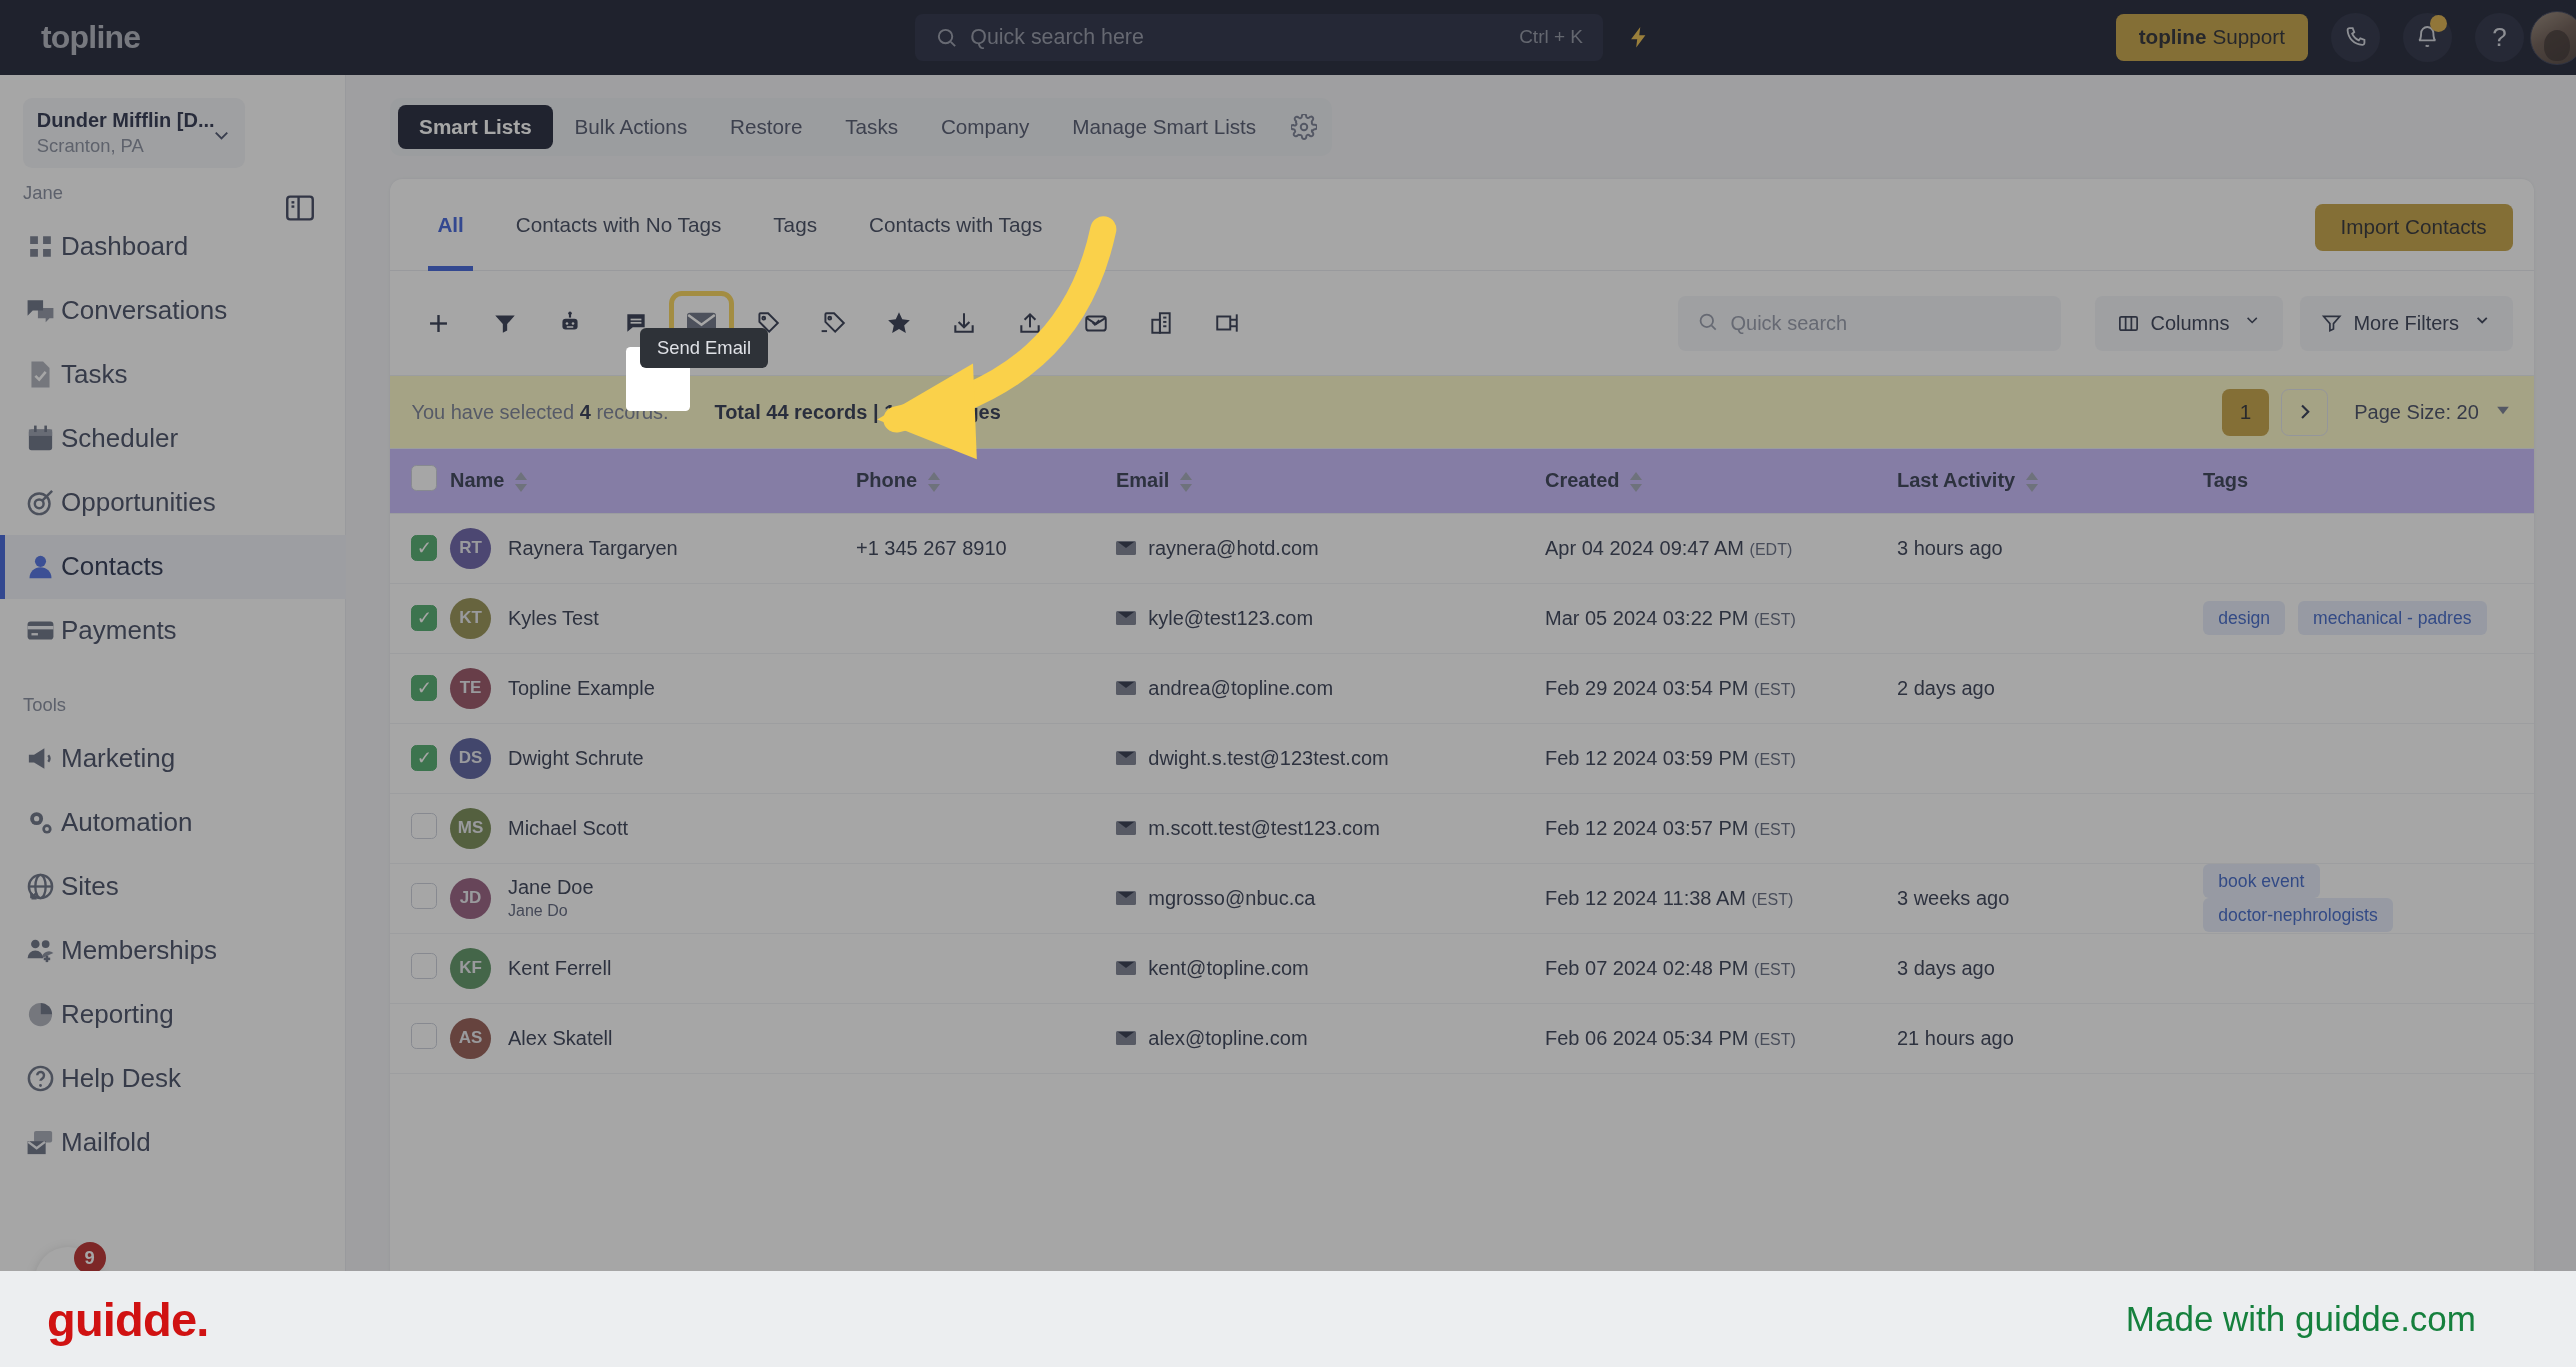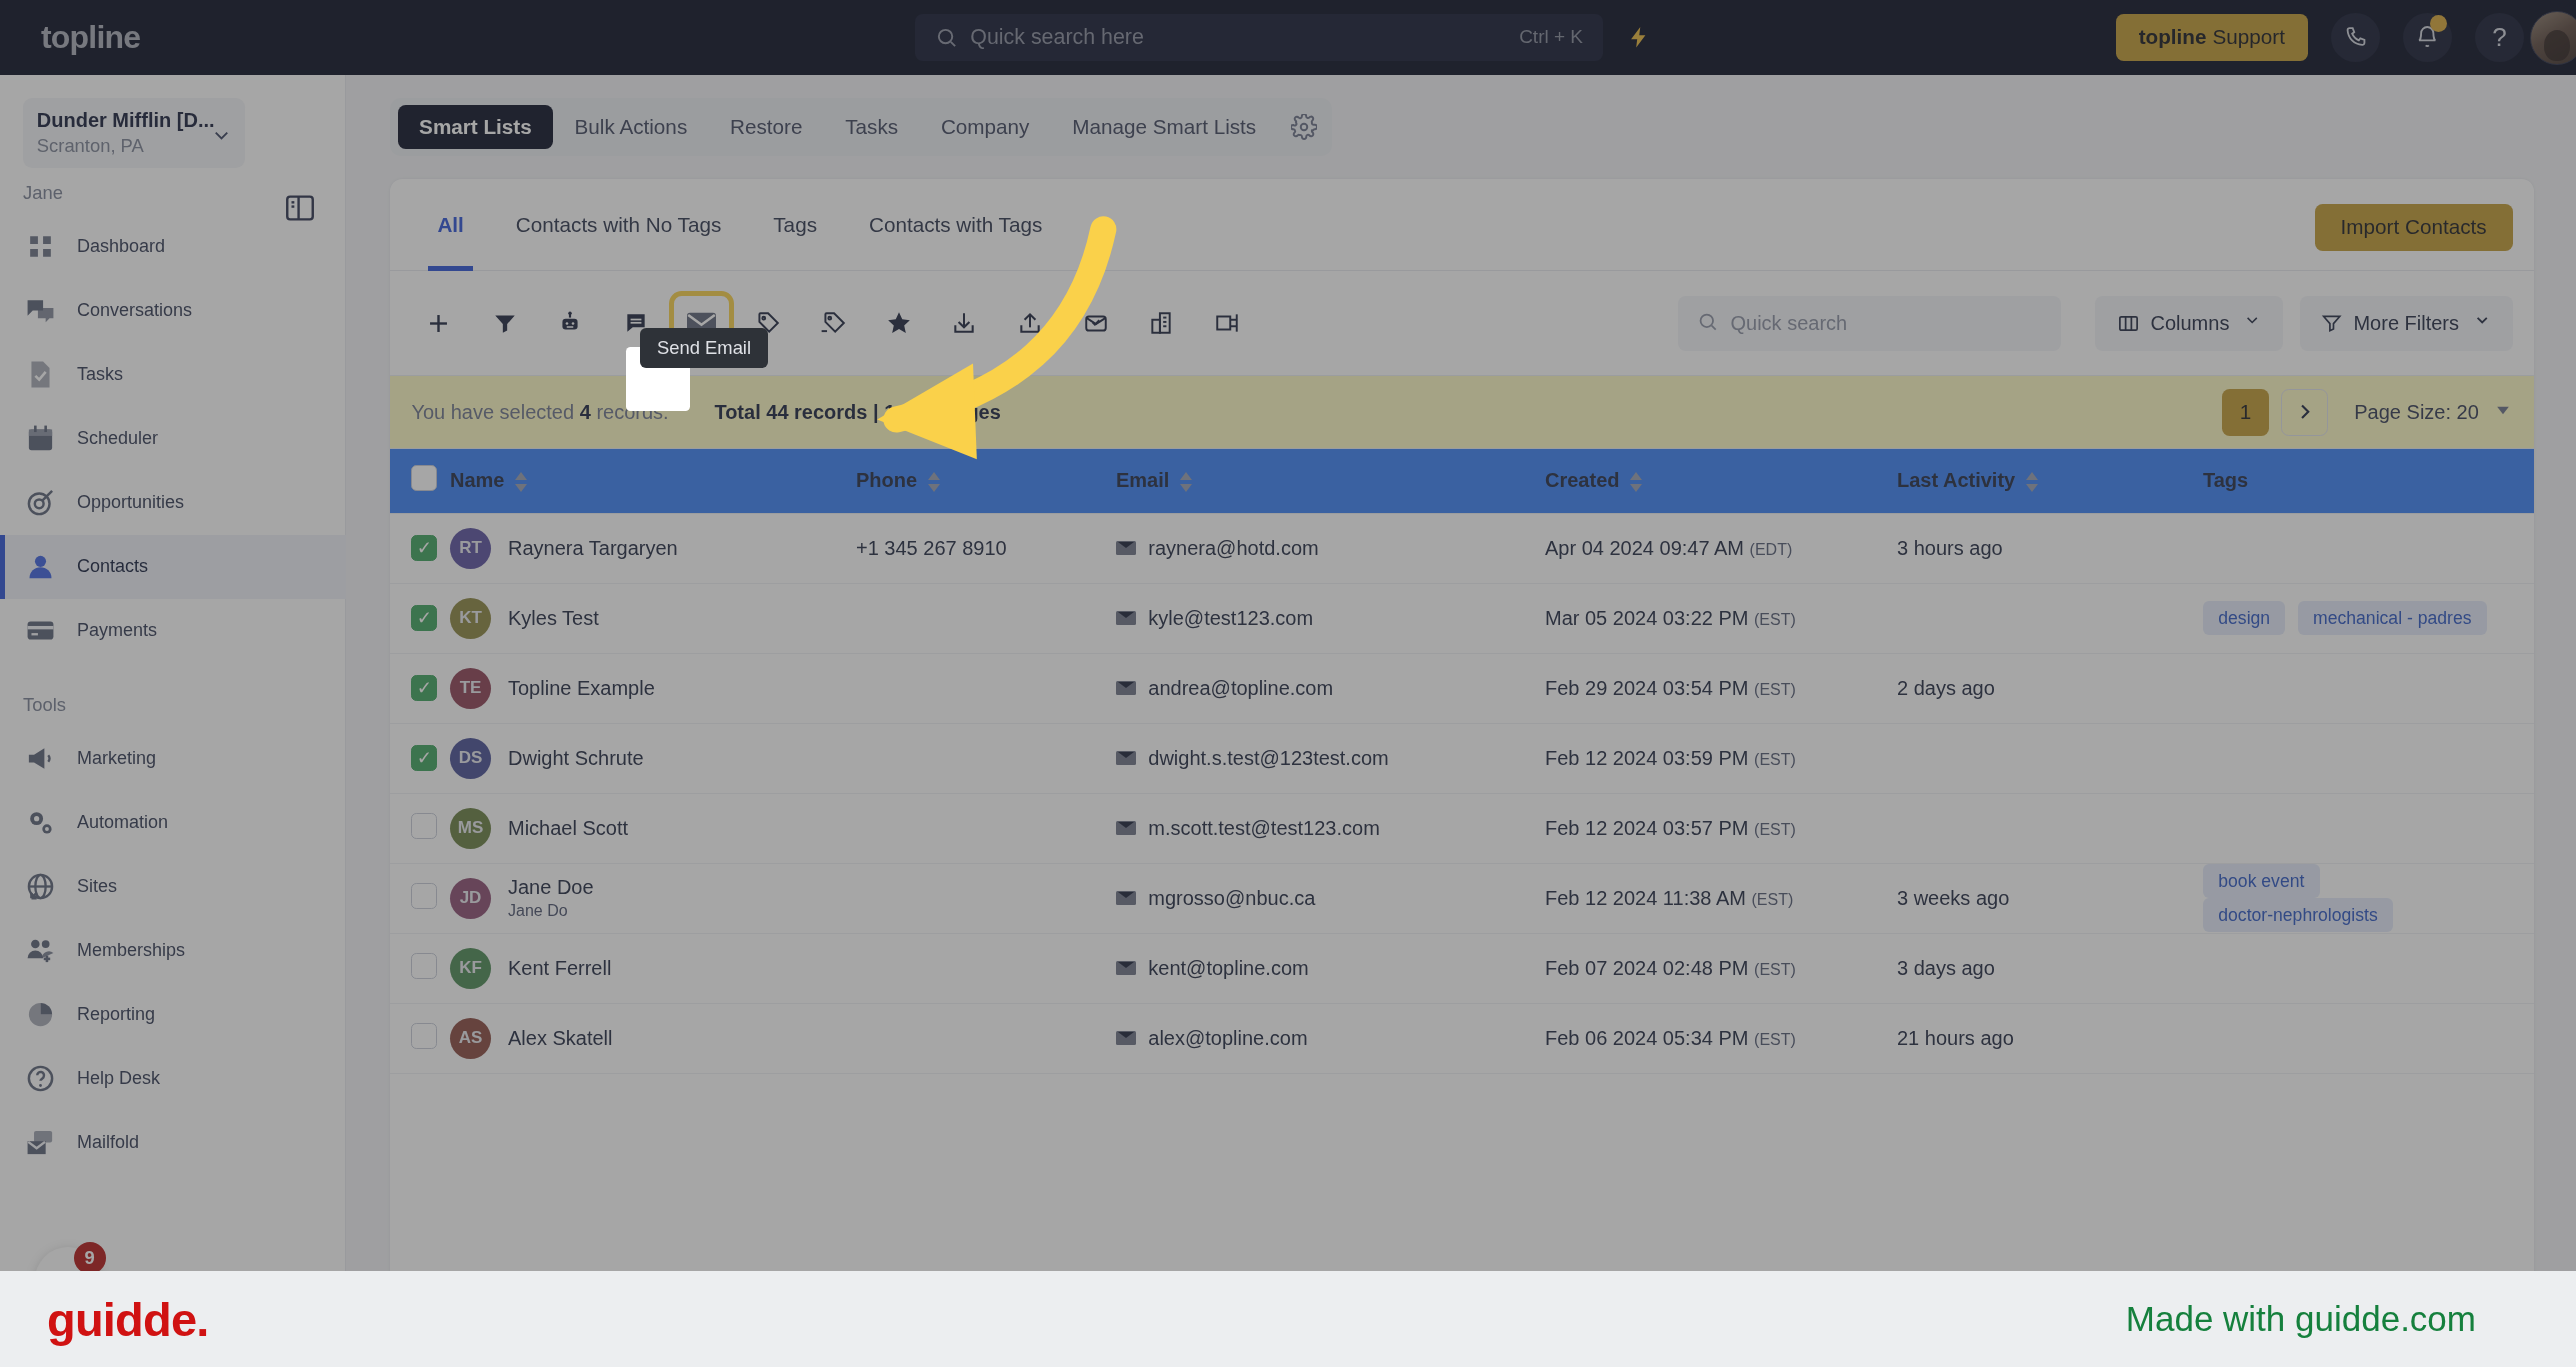--- a/index.html
+++ b/index.html
@@ -100,21 +100,21 @@
   }
   .side-section {
     font-size: 18.4px; color: #7b8295; padding-left: 23px;
   }
   .nav-item {
     display: flex; align-items: center;
     height: 64px; padding-left: 23px; cursor: pointer;
     position: relative;
   }
   .nav-item .ico { width: 34px; height: 34px; color:#5c6479; display:flex; align-items:center; justify-content:center; flex:0 0 34px; }
-  .nav-item .lbl { margin-left: 20px; font-size: 18px; color: #343c56; white-space: nowrap; }
+  .nav-item .lbl { margin-left: 4px; font-size: 26px; color: #343c56; white-space: nowrap; }
   .nav-item.active { background: #eef1f8; }
   .nav-item.active::before {
     content:""; position:absolute; left:0; top:0; width:4.6px; height:100%; background:#2f54d8;
   }
   .nav-item.active .ico { color: #3f63e0; }
   .nav-item.active .lbl { color: #16203e; }
   .side-fab {
     position: absolute; left: 35px; top: 1172px;
     width: 66px; height: 66px; border-radius: 50%;
     background: #ffffff; box-shadow: 0 1.5px 10.7px rgba(0,0,0,.16);
@@ -222,21 +222,21 @@
     width: 47px; height: 47px; border-radius: 7.7px; border:0.8px solid #dfe2ea;
     color:#1d2540; display:flex; align-items:center; justify-content:center; margin-left: 12.3px; cursor:pointer;
   }
   .pg-size { margin-left: 26px; font-size: 20px; color:#333b55; display:flex; align-items:center; cursor:pointer; }
   .pg-size .chev { margin-left: 13.8px; color:#6b7288; }
 
   
   table.grid { width: 100%; border-collapse: collapse; table-layout: fixed; }
   table.grid th {
     height: 64px; text-align: left; font-size: 20px; font-weight: 600; color:#242c44;
-    background:#3b82f6; border-bottom:0.8px solid #eceef2; padding: 0;
+    background:#c4b5fd; border-bottom:0.8px solid #eceef2; padding: 0;
   }
   table.grid td {
     height: 70px; font-size: 20px; color:#242c44; border-bottom:0.8px solid #eef0f4; padding: 0;
     vertical-align: middle;
   }
   .c-check { width: 60px; padding-left: 21.4px !important; }
   .c-name  { width: 406px; }
   .c-phone { width: 260px; }
   .c-email { width: 429px; }
   .c-created { width: 352px; }

